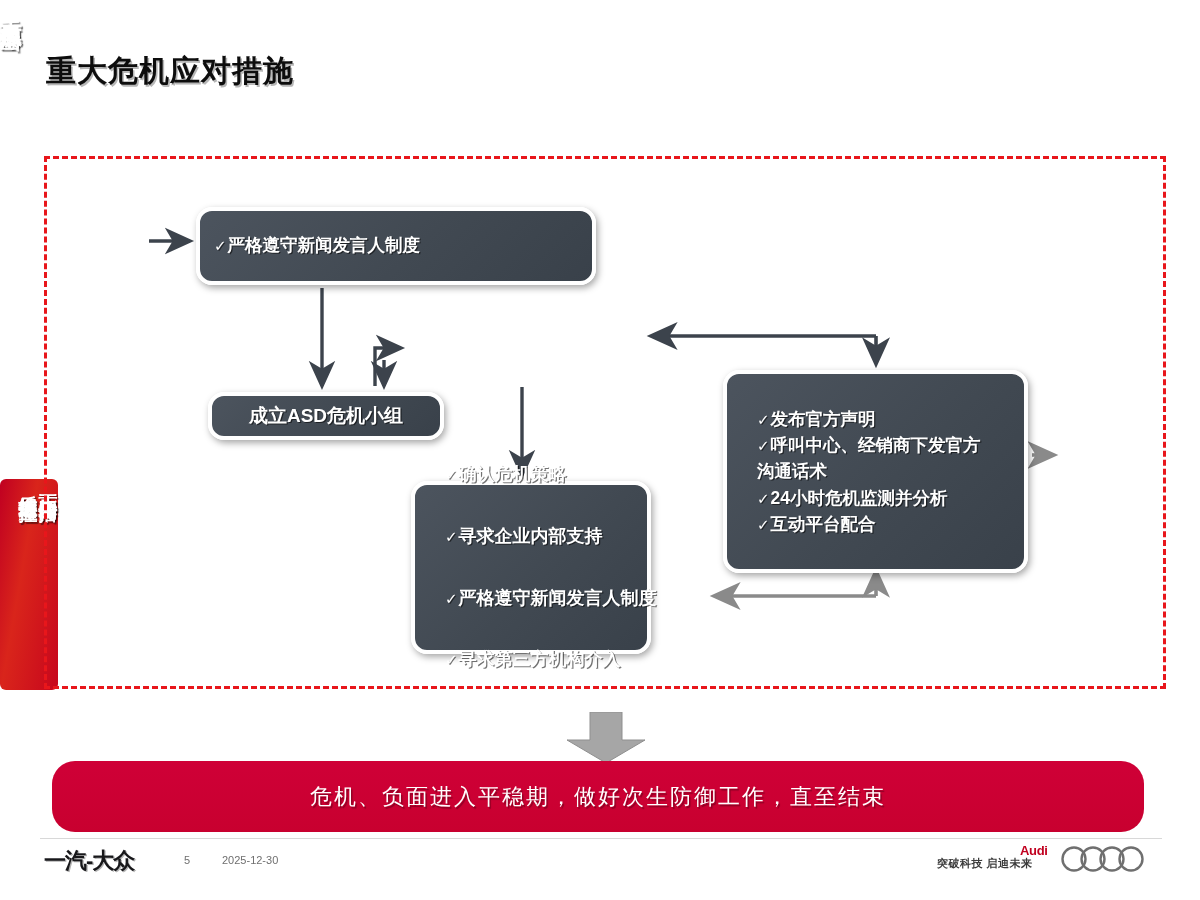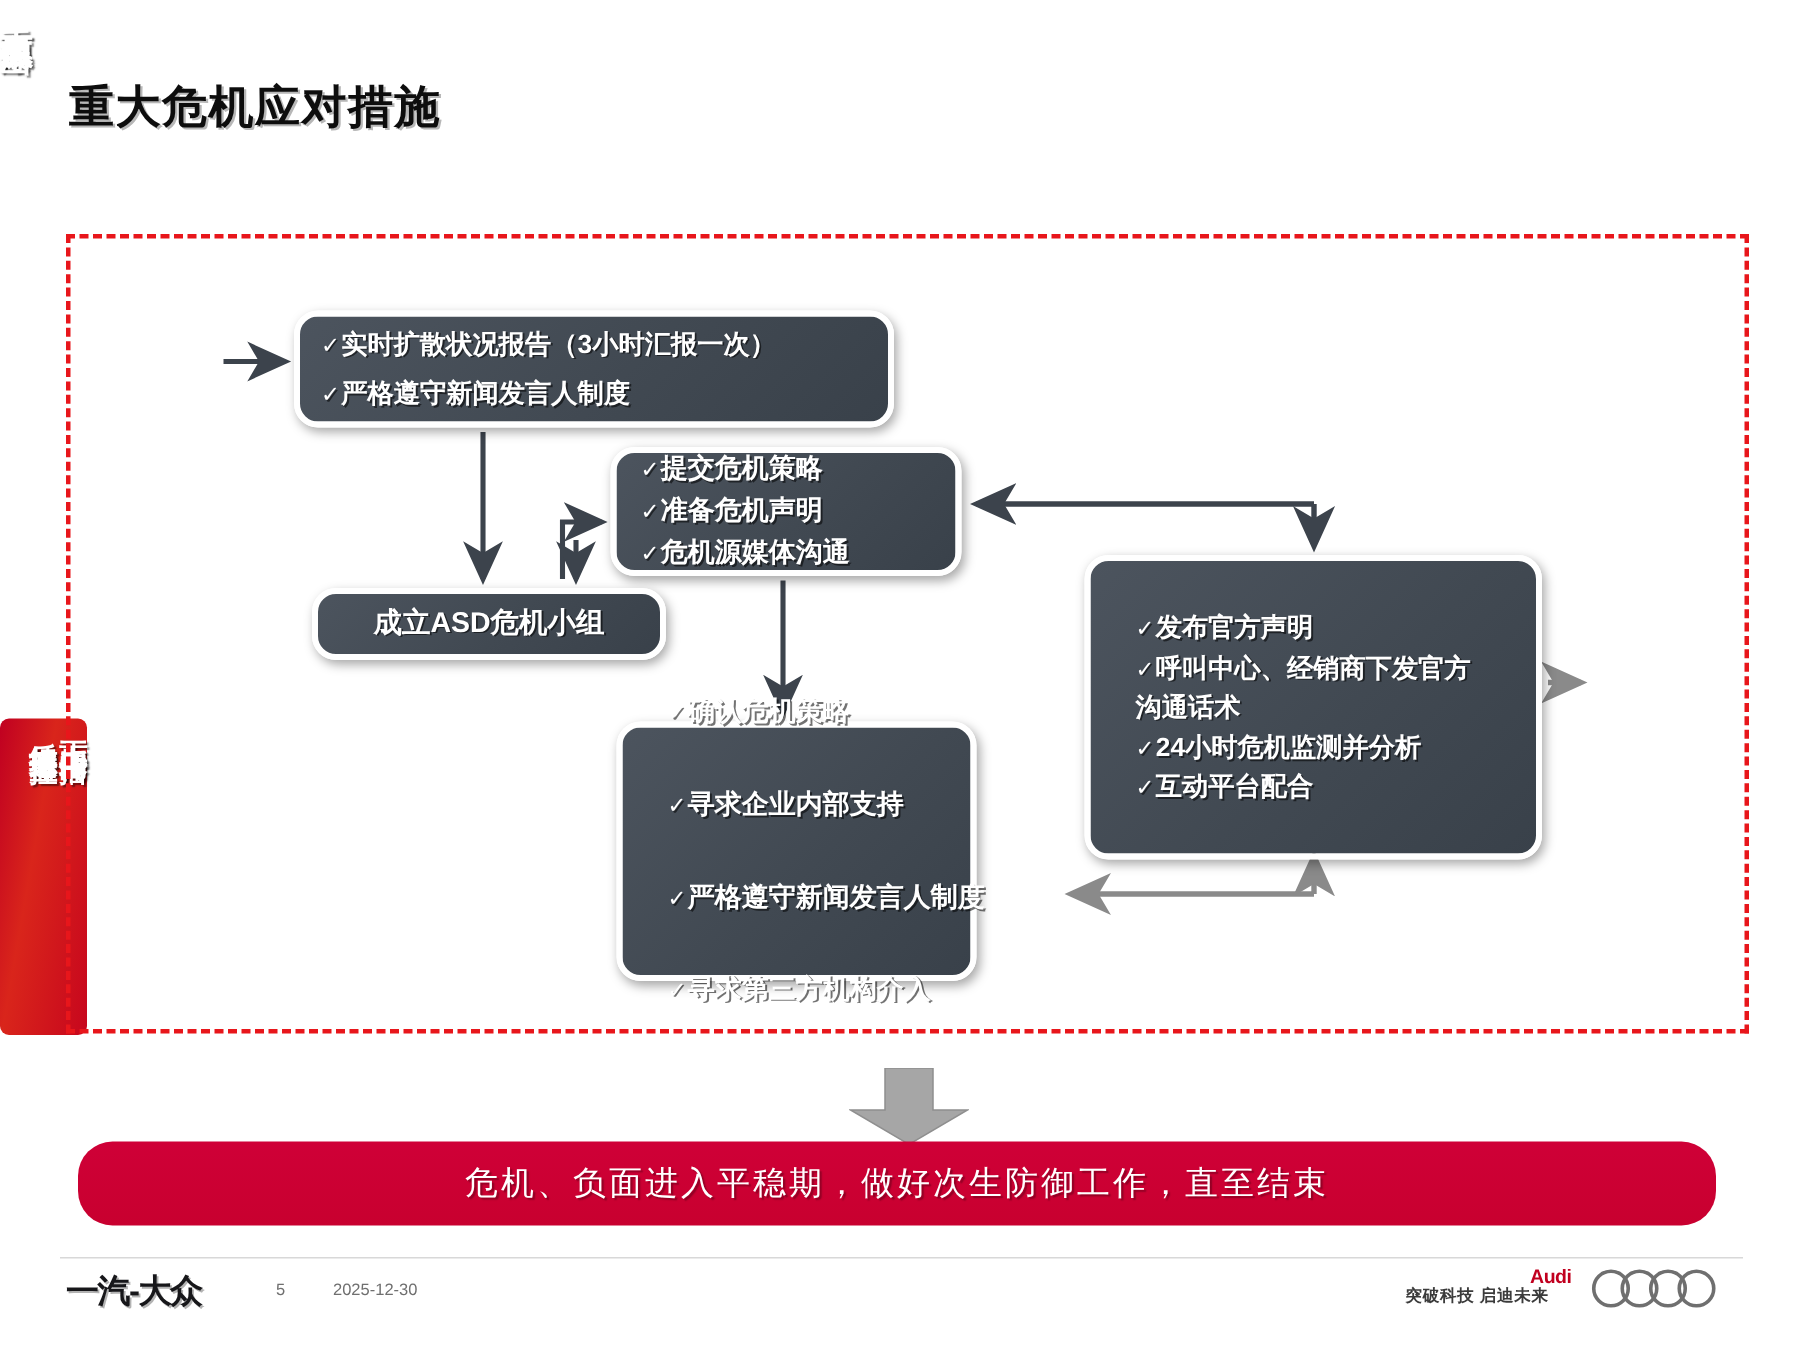--- a/index.html
+++ b/index.html
@@ -79,21 +79,21 @@
   #box-official{left:723px;top:370px;width:305px;height:203px;padding:0 30px;}
   #box-official .line{font-size:17.5px;line-height:1.5;white-space:normal;}
 
   
   #transition-arrow{
     position:absolute;left:566px;top:712px;width:80px;height:52px;
   }
 
   
   #bottom-banner{
-    position:absolute;left:52px;top:761px;width:1092px;height:56px;
+    position:absolute;left:52px;top:761px;width:1092px;height:71px;
     background:linear-gradient(180deg,#cf0037 0%,#c8002f 100%);
     display:flex;align-items:center;justify-content:center;border-radius:23px;
   }
   #bottom-banner .txt{
     color:#ffffff;font-size:22px;
     font-family:"Liberation Serif","DejaVu Serif",serif;
     letter-spacing:2px;
     text-shadow:1.5px 1.5px 1px rgba(0,0,0,.3);
   }
 
@@ -178,29 +178,23 @@
   </div>
 
   <div id="right-red-bar">
     <div class="vgroup">
       <span class="vtext">正面新闻传播</span>
       <span class="vtext">后续报道监控</span>
     </div>
   </div>
 
   <div class="dbox" id="box-monitor">
-    <div class="line"><span class="ck">✓</span><span>实时扩散状况报告（3小时汇报一次）</span></div>
     <div class="line"><span class="ck">✓</span><span>严格遵守新闻发言人制度</span></div>
   </div>
 
-  <div class="dbox" id="box-strategy">
-    <div class="line"><span class="ck">✓</span><span>提交危机策略</span></div>
-    <div class="line"><span class="ck">✓</span><span>准备危机声明</span></div>
-    <div class="line"><span class="ck">✓</span><span>危机源媒体沟通</span></div>
-  </div>
 
   <div class="dbox center" id="box-asd">
     <div class="line">成立ASD危机小组</div>
   </div>
 
   <div class="dbox" id="box-confirm">
     <div class="line"><span class="ck">✓</span><span>确认危机策略</span></div>
     <div class="line"><span class="ck">✓</span><span>寻求企业内部支持</span></div>
     <div class="line"><span class="ck">✓</span><span>严格遵守新闻发言人制度</span></div>
     <div class="line"><span class="ck">✓</span><span>寻求第三方机构介入</span></div>

